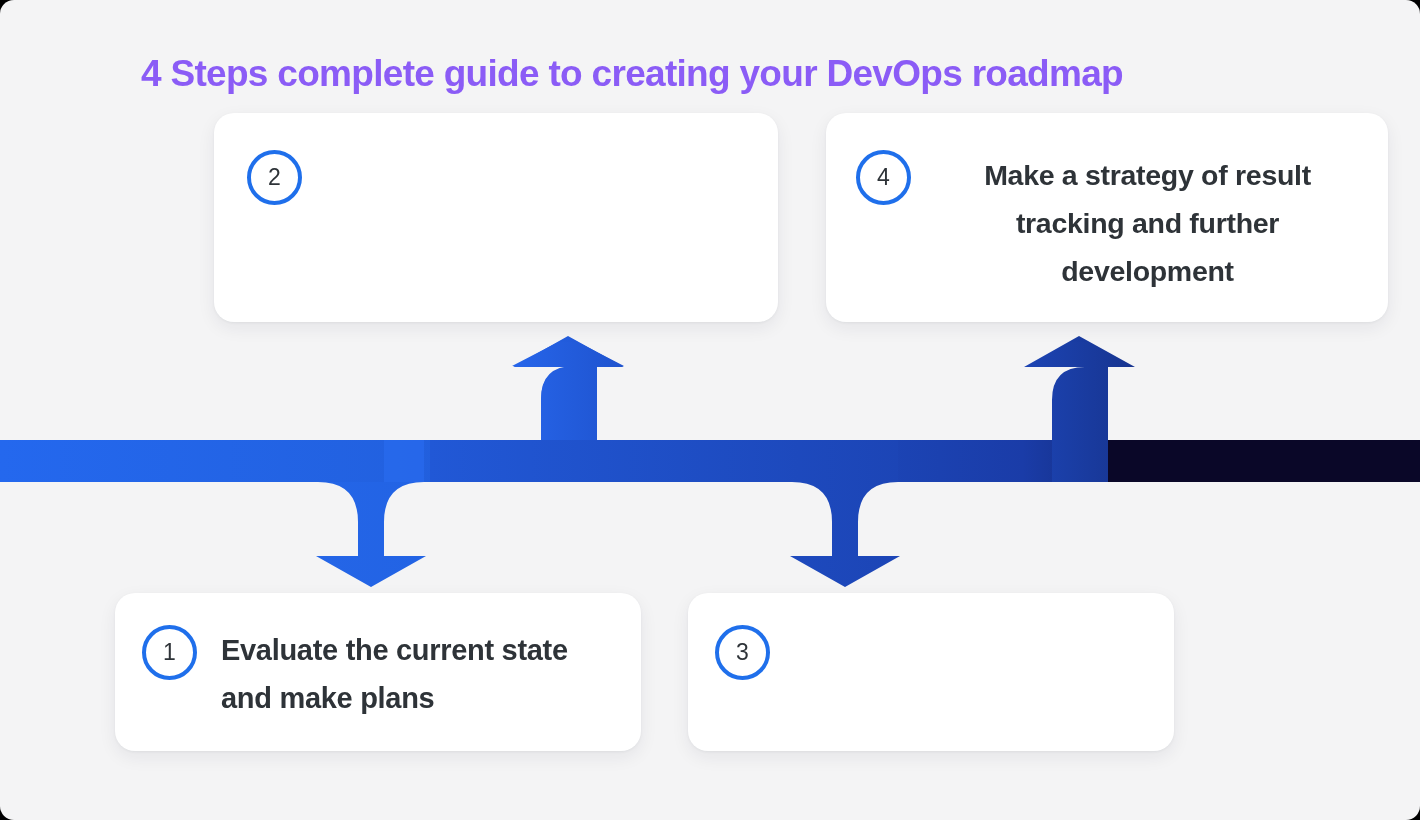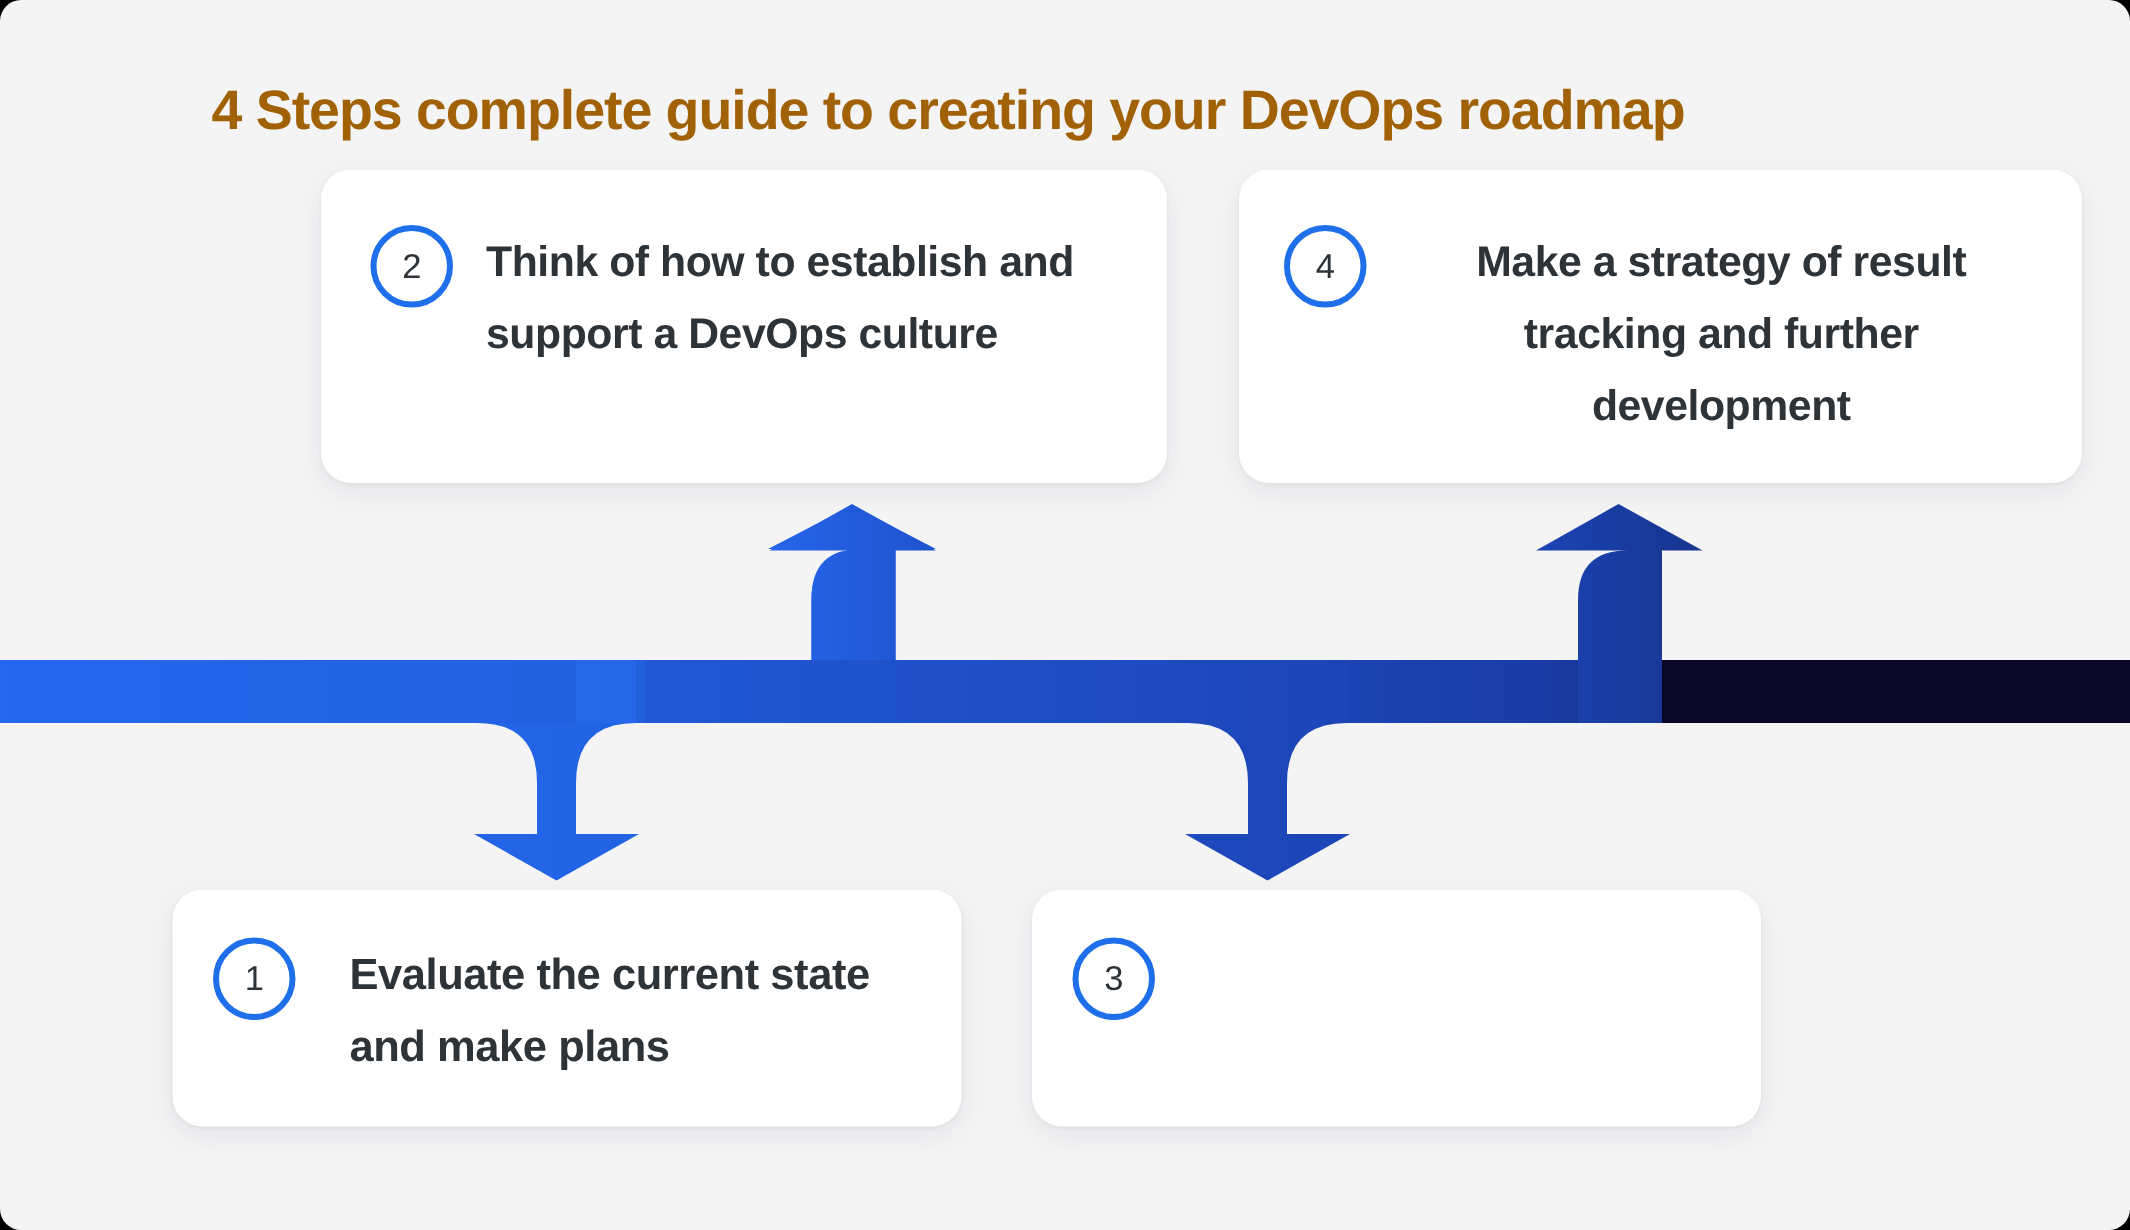--- a/index.html
+++ b/index.html
@@ -26,21 +26,21 @@
   
   .title {
     position: absolute;
     left: 0;
     top: 26px;
     width: 1264px;
     text-align: center;
     font-size: 37px;
     font-weight: bold;
     letter-spacing: -0.7px;
-    color: #a16207;
+    color: #8b5cf6;
     line-height: 1.25;
   }
 
   
   .flow-svg {
     position: absolute;
     left: 0;
     top: 0;
     width: 1420px;
     height: 820px;
@@ -83,21 +83,21 @@
   .card-text {
     margin-left: 22px;
     font-size: 28.5px;
     font-weight: bold;
     line-height: 48px;
     letter-spacing: -0.3px;
     color: #2E3338;
     padding-top: 1px;
   }
   .card-1 .card-text,
-  .card-3 .card-text { font-size: 29px; margin-left: 36px; }
+  .card-3 .card-text { font-size: 29px; margin-left: 24px; }
   .card-4 .card-text { margin-left: 26px; text-align: center; }
 </style>
 </head>
 <body>
 
 <div class="page">
 
   <h1 class="title">4 Steps complete guide to creating your DevOps roadmap</h1>
 
   <svg class="flow-svg" viewBox="0 0 1420 820">
@@ -213,21 +213,20 @@
     </g>
 
     <g>
       <path d="M 1108 440 L 1420 440 L 1420 482 L 1108 482 Z" fill="#0A0728"></path>
       <path d="M 1060 440 L 1120 440 L 1120 482 L 1060 482 Z" fill="#0A0728" opacity="0"></path>
     </g>
   </svg>
 
   <div class="card card-2">
     <div class="badge">2</div>
-    <div class="card-text">Think of how to establish and support a DevOps culture</div>
   </div>
 
   <div class="card card-4">
     <div class="badge">4</div>
     <div class="card-text">Make a strategy of result tracking and further development</div>
   </div>
 
   <div class="card card-1">
     <div class="badge">1</div>
     <div class="card-text">Evaluate the current state and make plans</div>

